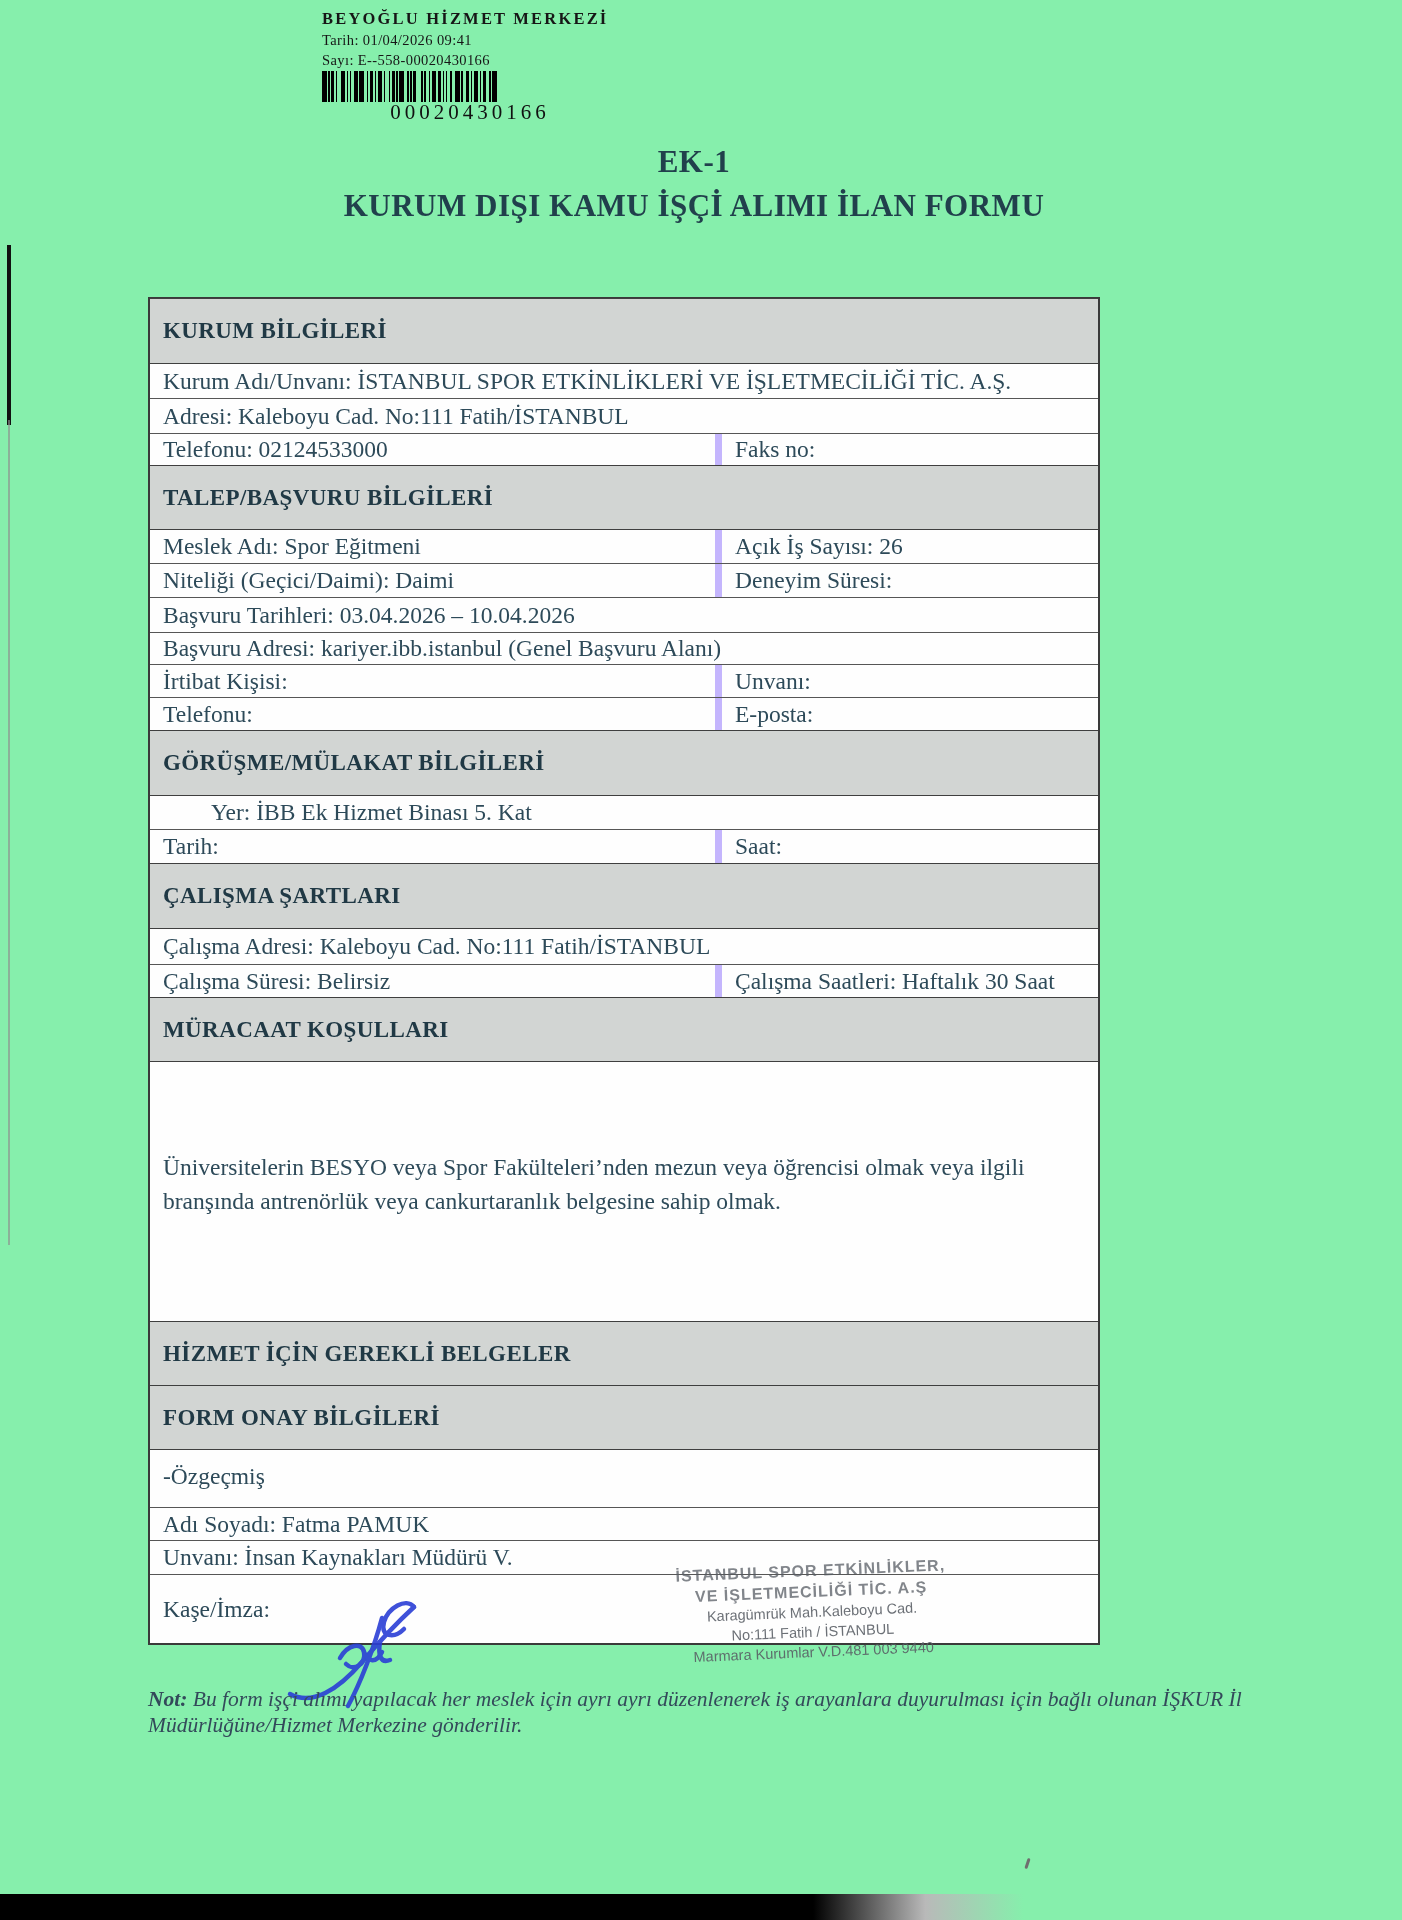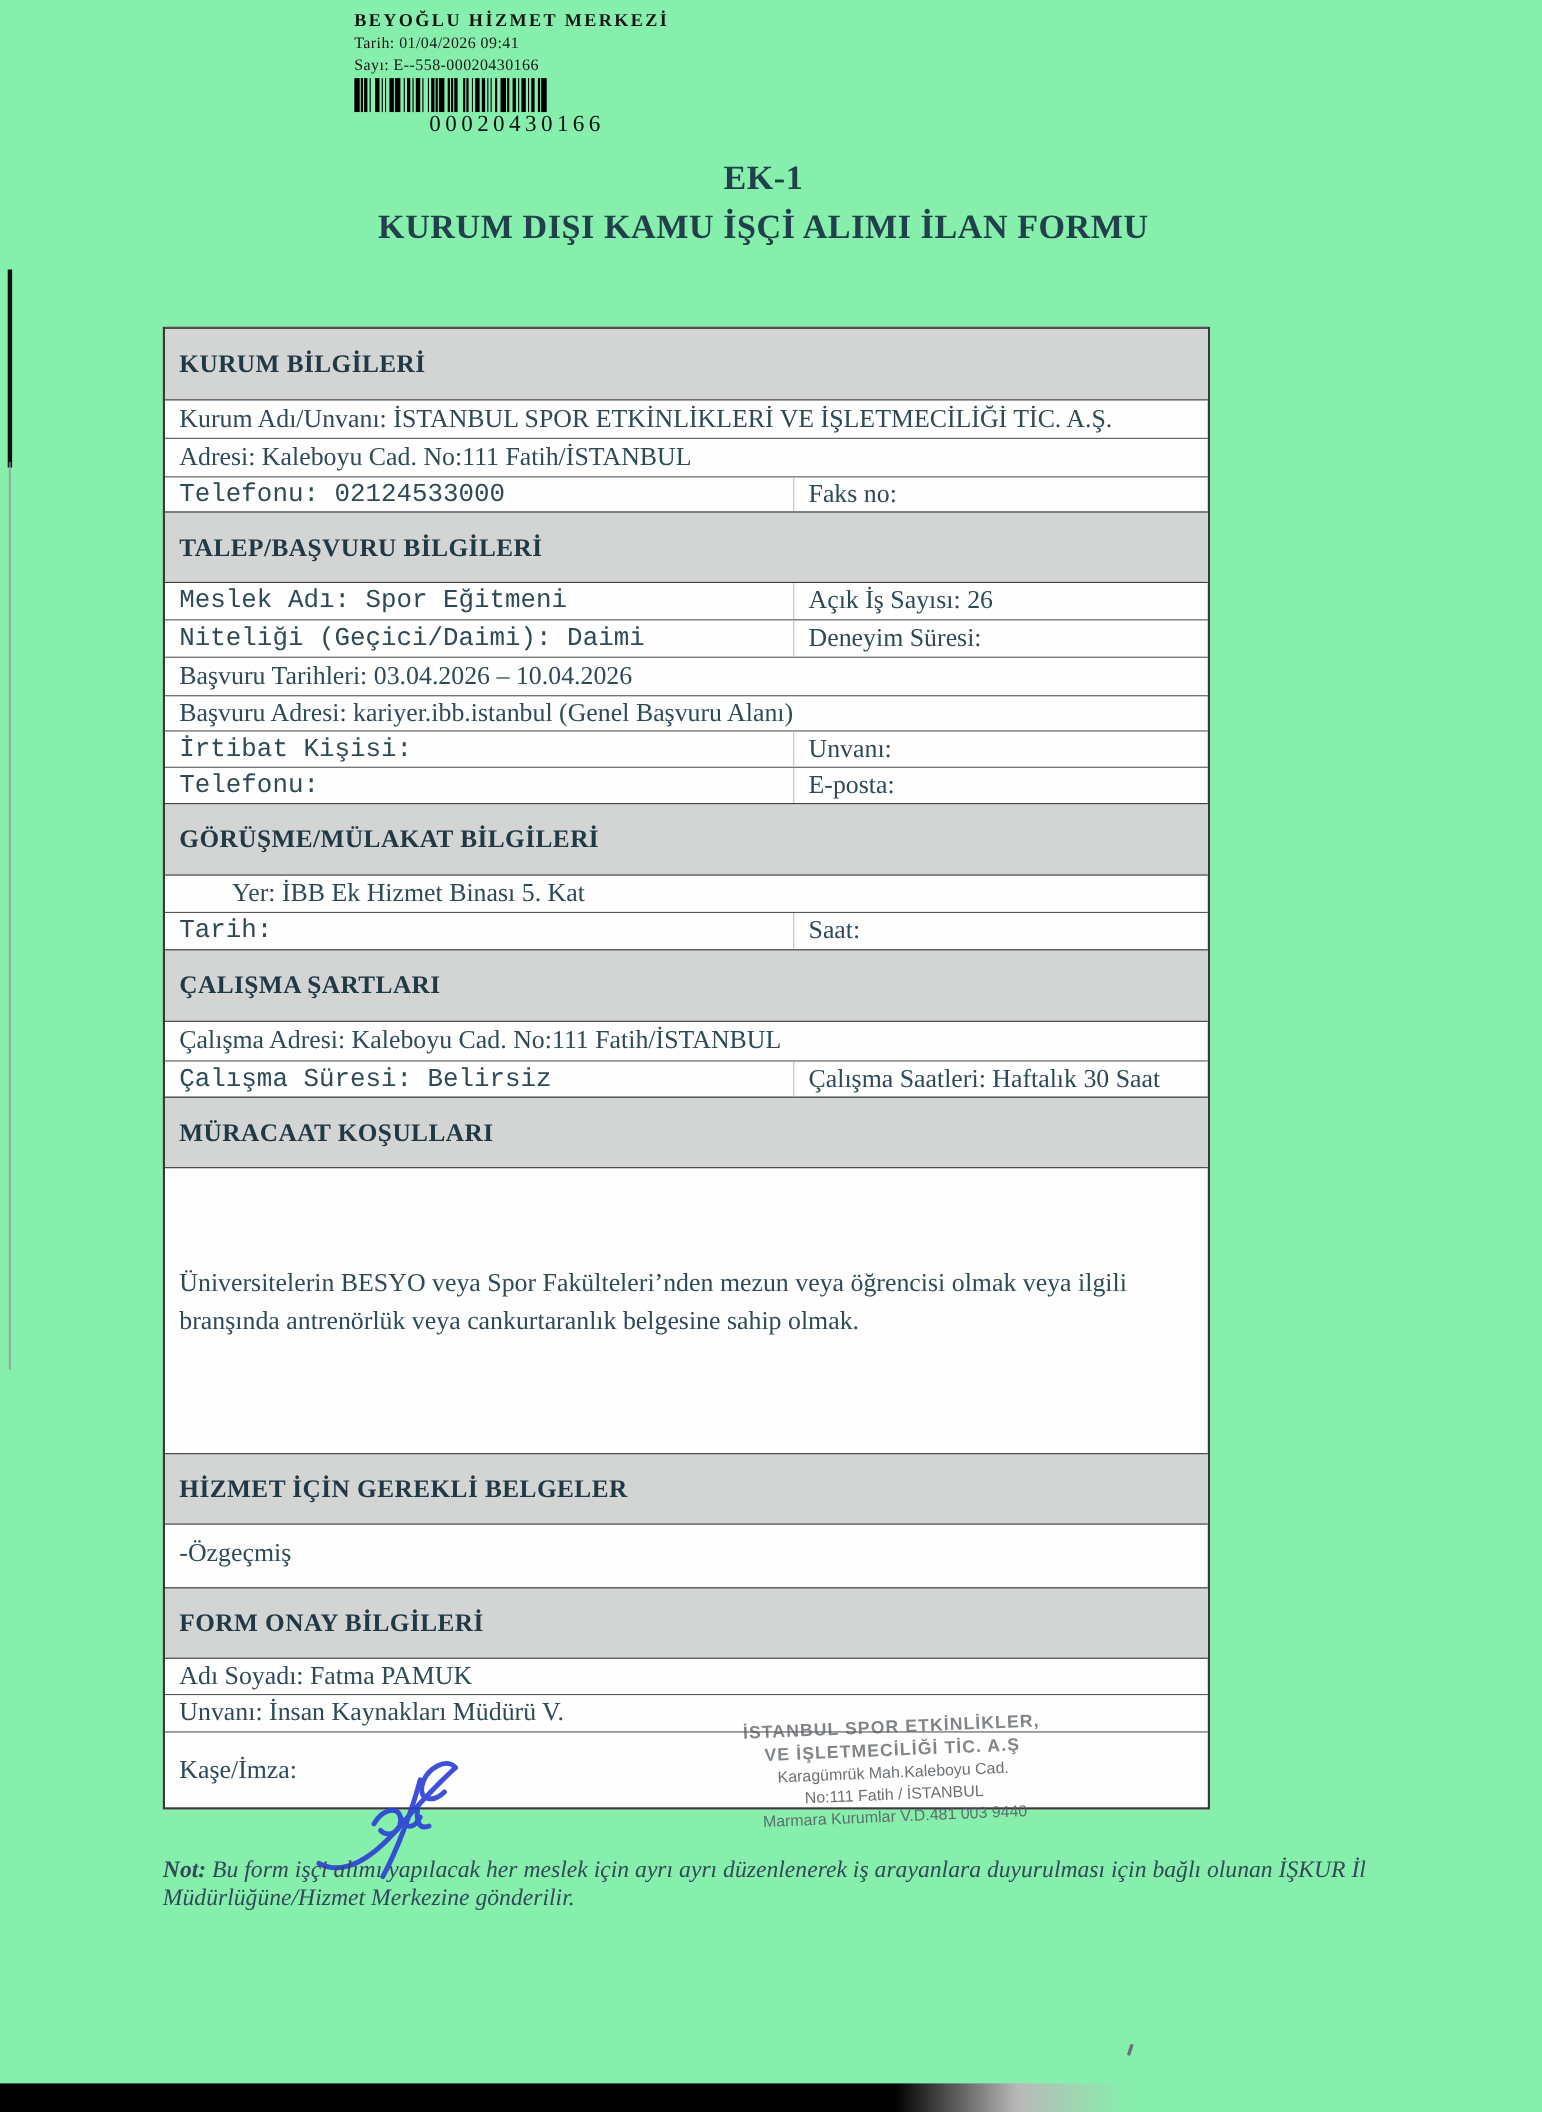--- a/index.html
+++ b/index.html
@@ -30,21 +30,21 @@
   .title2{top:188px;font-size:31px;}
 
   
   .form{left:148px;top:297px;width:952px;border:2px solid #3a3a3a;box-sizing:border-box;background:#fefefe;}
   .row{box-sizing:border-box;display:flex;align-items:center;border-bottom:1px solid #565656;overflow:hidden;}
   .row:last-child{border-bottom:none;}
   .row.section{background:#d2d5d3;border-bottom:1px solid #3f3f3f;border-top:1px solid #3f3f3f;margin-top:-1px;}
   .row.section .lbl{font-weight:bold;color:#203945;font-size:23px;letter-spacing:.4px;padding-left:13px;}
   .cell{box-sizing:border-box;height:100%;display:flex;align-items:center;padding-left:13px;
         font-size:23.5px;color:#2d4a59;}
-  .cell.left{width:572px;border-right:1px solid #c4b5fd;font-family:Liberation Mono, monospace;}
+  .cell.left{width:572px;border-right:7px solid #c4b5fd;}
   .cell.right{flex:1;}
   .cell.full{width:100%;}
   .row.tall{align-items:flex-start;}
   .row.tall .cell{align-items:flex-start;padding-top:88px;padding-right:55px;line-height:34px;}
   .row.vtop{align-items:flex-start;}
   .row.vtop .cell{align-items:flex-start;padding-top:13px;}
 
   
   .stamp{left:652px;top:1560px;width:320px;text-align:center;transform:rotate(-2.4deg);
          color:#585d64;opacity:.88;font-family:"Liberation Sans",sans-serif;}
@@ -141,25 +141,25 @@
       </div>
       <div class="row section" style="height: 65px;">
         <span class="lbl">MÜRACAAT KOŞULLARI</span>
       </div>
       <div class="row tall" style="height: 260px;">
         <div class="cell full">Üniversitelerin BESYO veya Spor Fakülteleri’nden mezun veya öğrencisi olmak veya ilgili branşında antrenörlük veya cankurtaranlık belgesine sahip olmak.</div>
       </div>
       <div class="row section" style="height: 65px;">
         <span class="lbl">HİZMET İÇİN GEREKLİ BELGELER</span>
       </div>
+      <div class="row section" style="height: 65px;">
+        <span class="lbl">FORM ONAY BİLGİLERİ</span>
+      </div>
       <div class="row single vtop" style="height: 58px;">
         <div class="cell full">-Özgeçmiş</div>
-      </div>
-      <div class="row section" style="height: 65px;">
-        <span class="lbl">FORM ONAY BİLGİLERİ</span>
       </div>
       <div class="row single" style="height: 33px;">
         <div class="cell full">Adı Soyadı: Fatma PAMUK</div>
       </div>
       <div class="row single" style="height: 34px;">
         <div class="cell full">Unvanı: İnsan Kaynakları Müdürü V.</div>
       </div>
       <div class="row single" style="height: 68px;">
         <div class="cell full">Kaşe/İmza:</div>
       </div>

